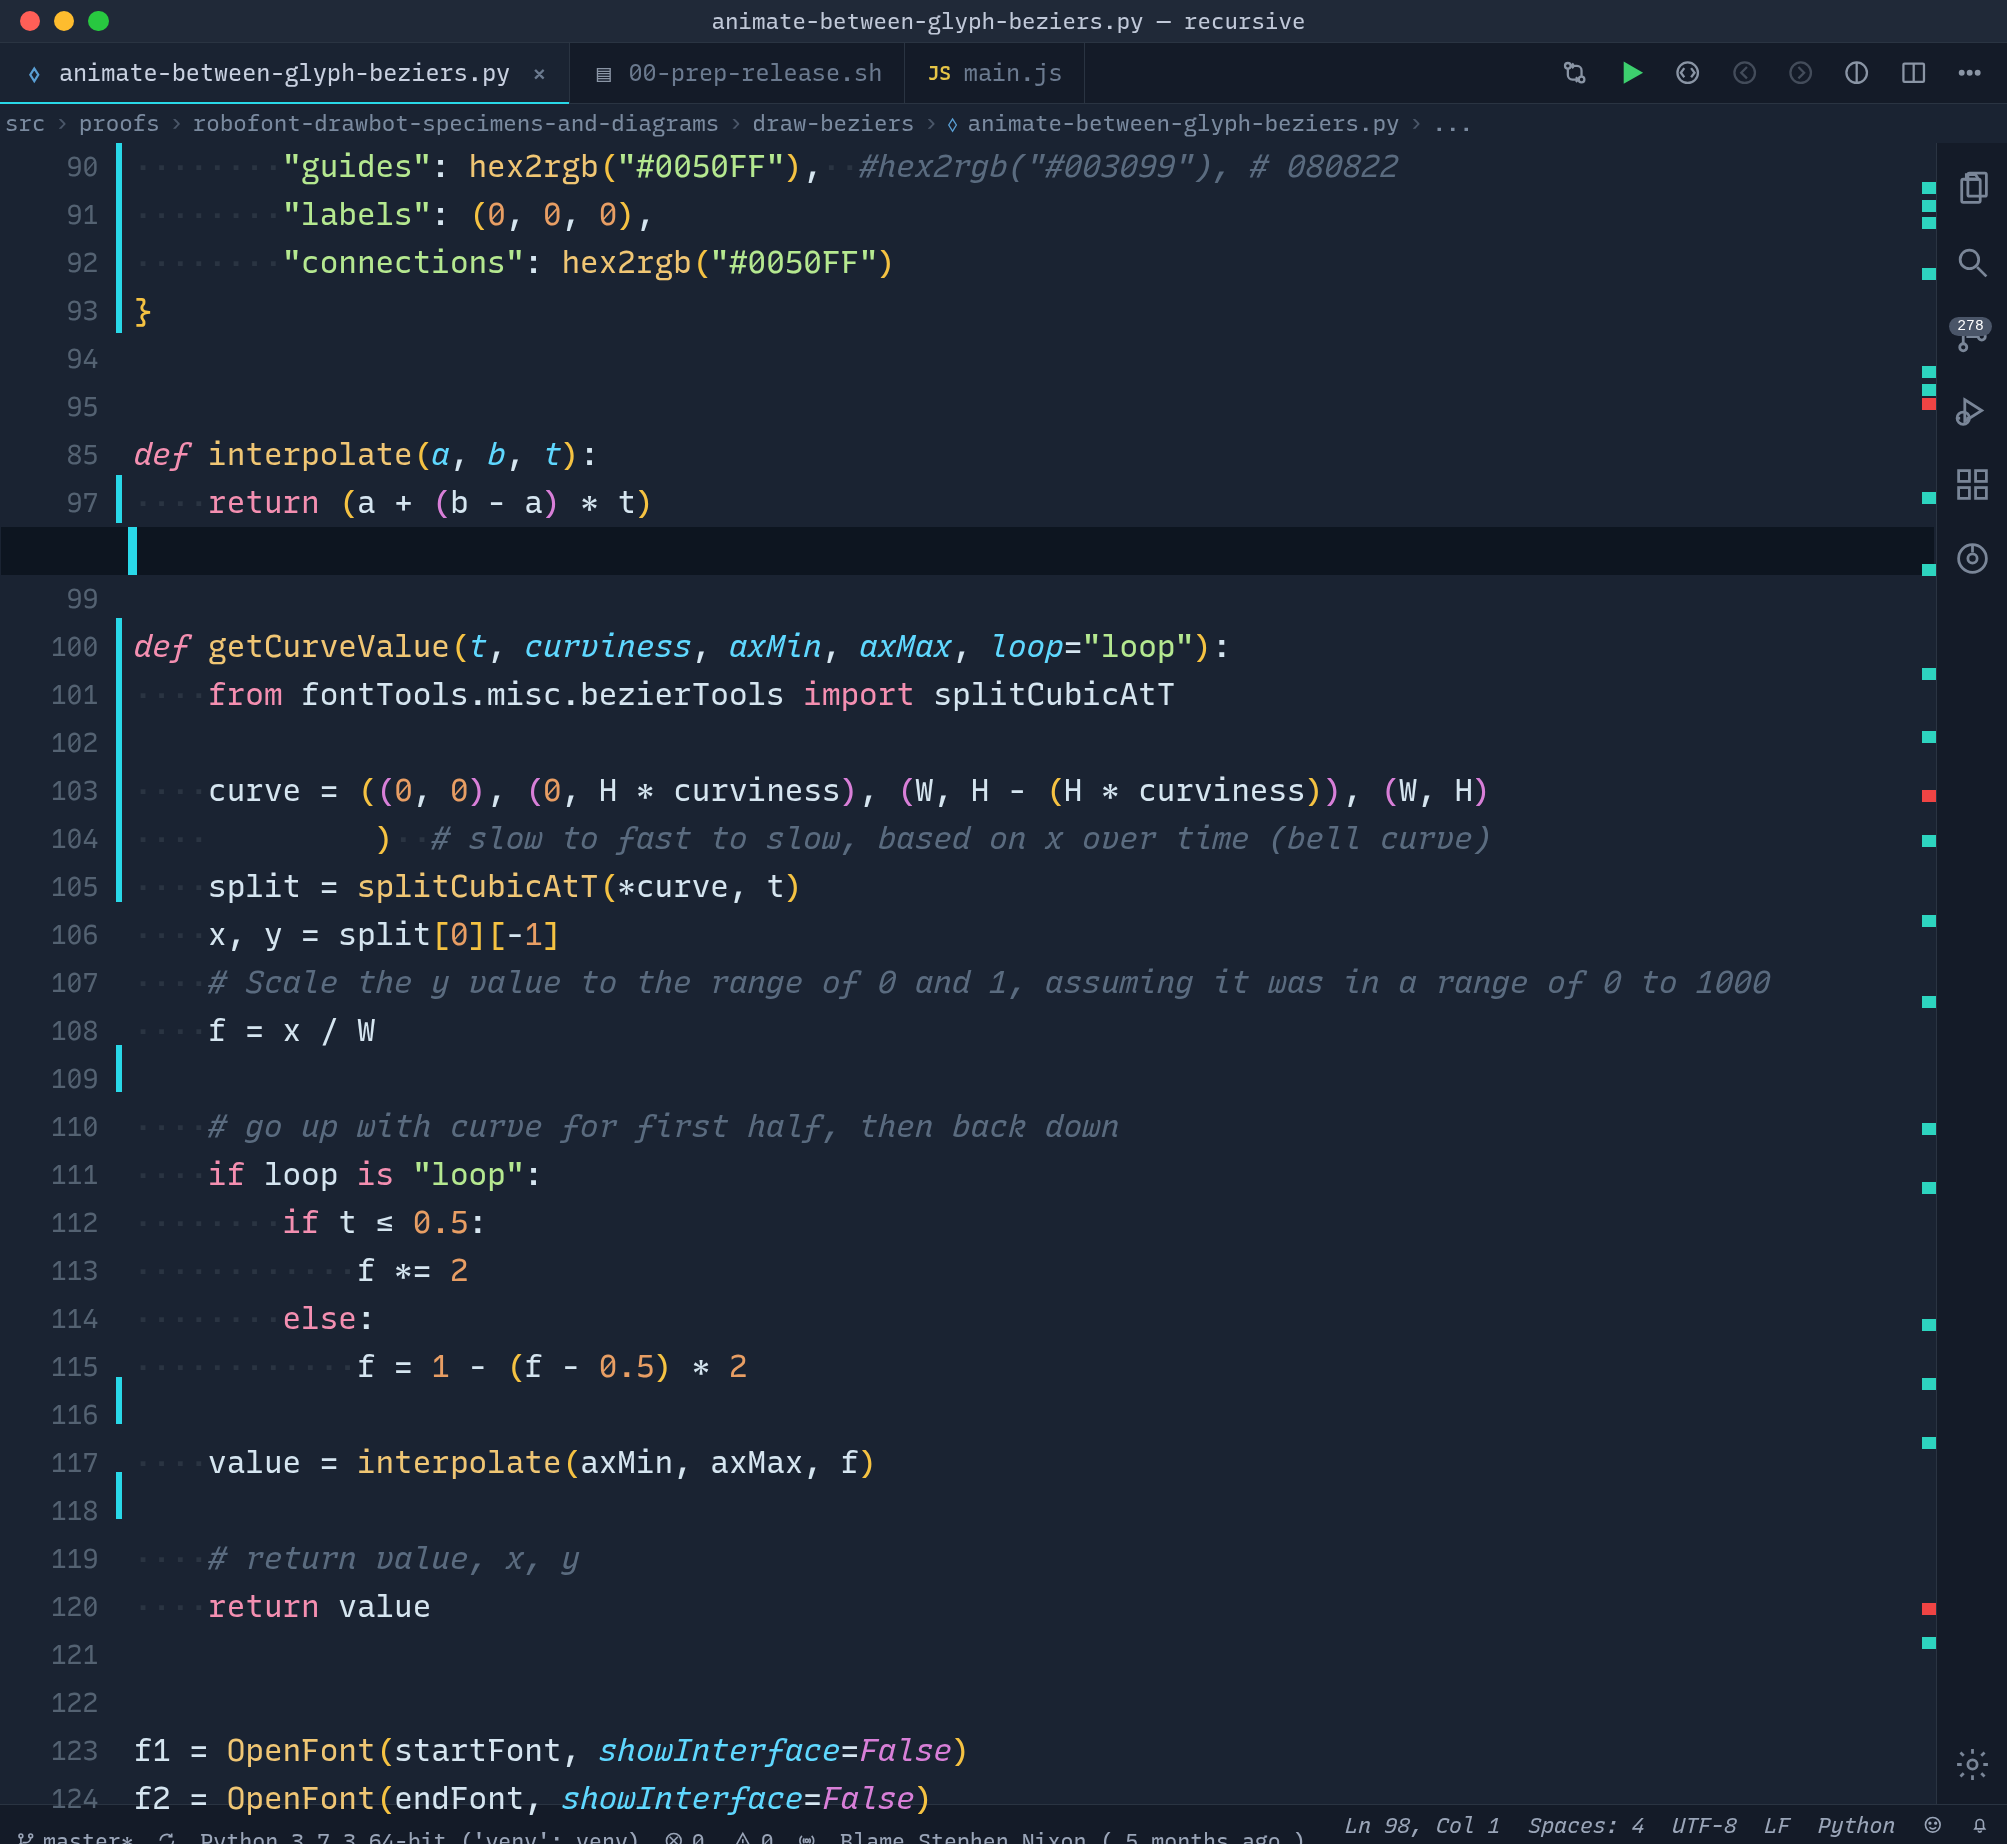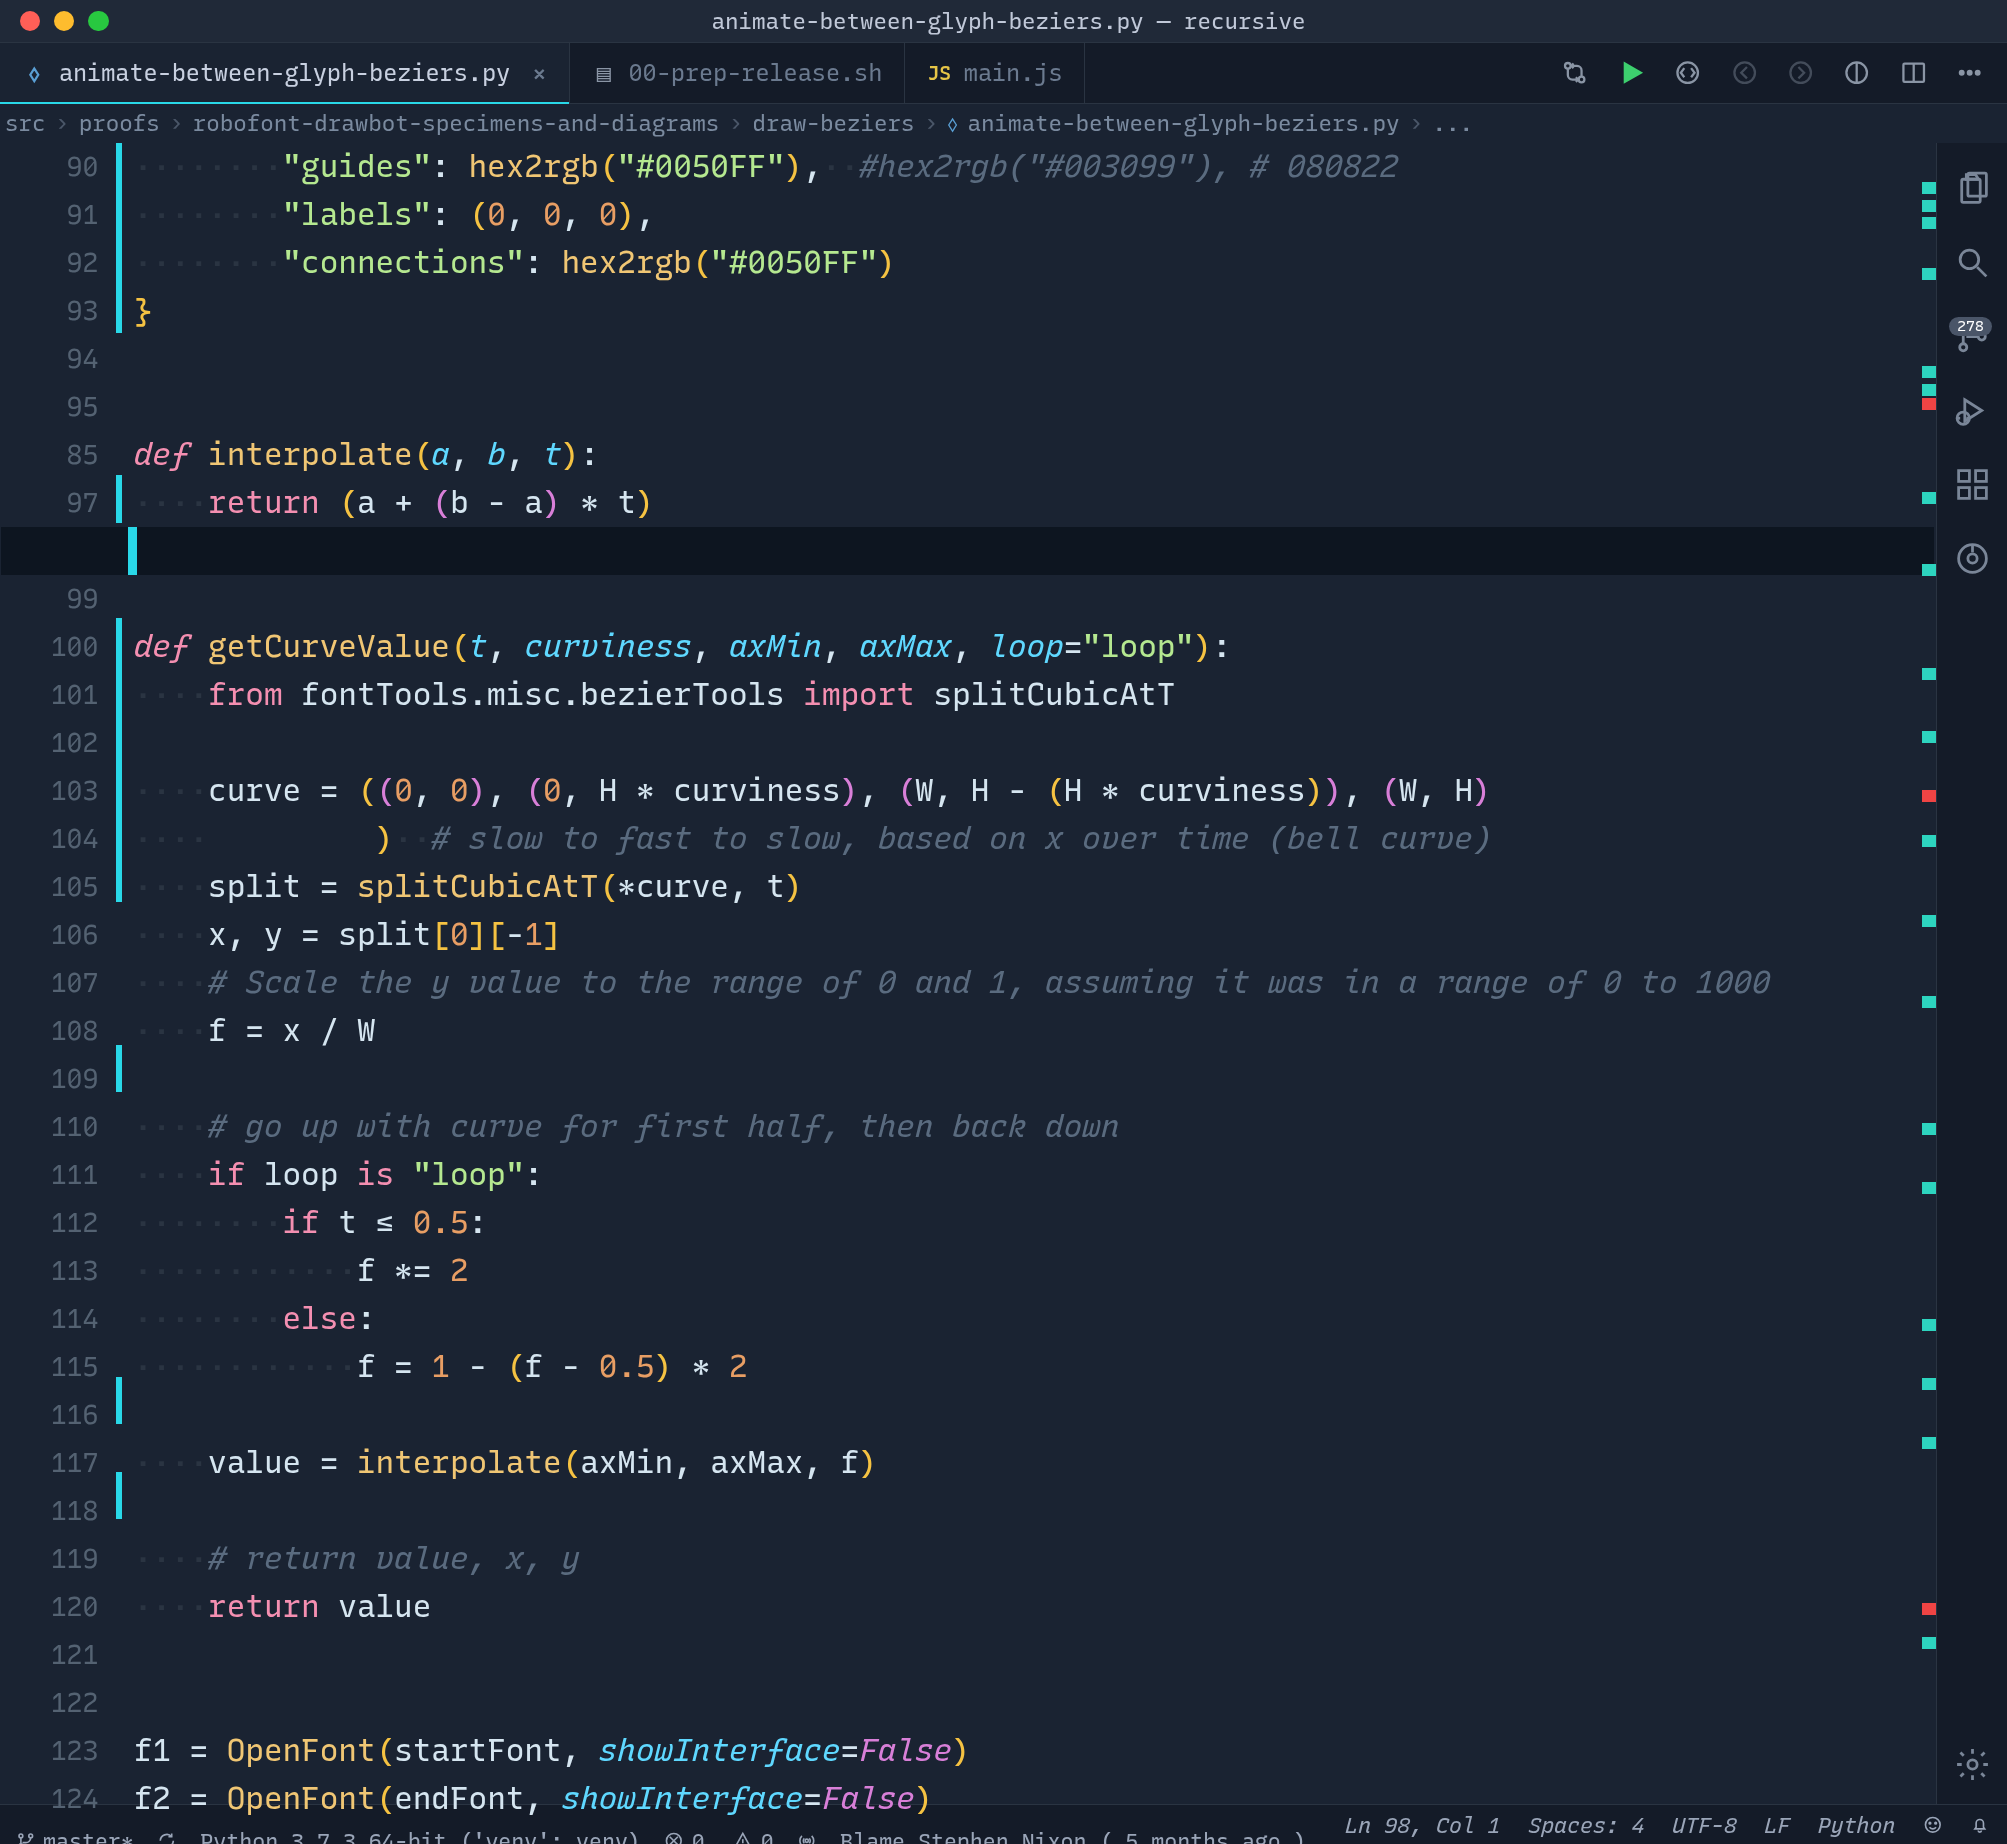--- a/index.html
+++ b/index.html
@@ -245,20 +245,21 @@
   .aicon.settings { position: absolute; bottom: 19.6px; }
   .badge {
     position: absolute;
     right: 0px; top: 0px;
     background: #4a5568;
     color: #fff;
     font-size: 14.7px;
     border-radius: 13.7px;
     padding: 1px 7.8px;
     line-height: 17.6px;
+    font-family: Liberation Mono, monospace;
   }
   .aicon-wrap { position: relative; }
   
   .statusbar {
     height: 41px;
     background: var(--statusbar);
     display: flex;
     align-items: center;
     font-size: 21.6px;
     color: #9aa5b8;

